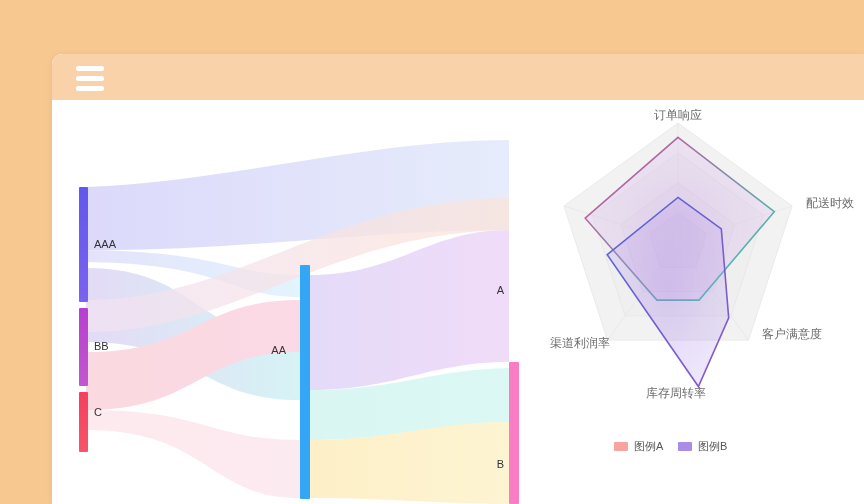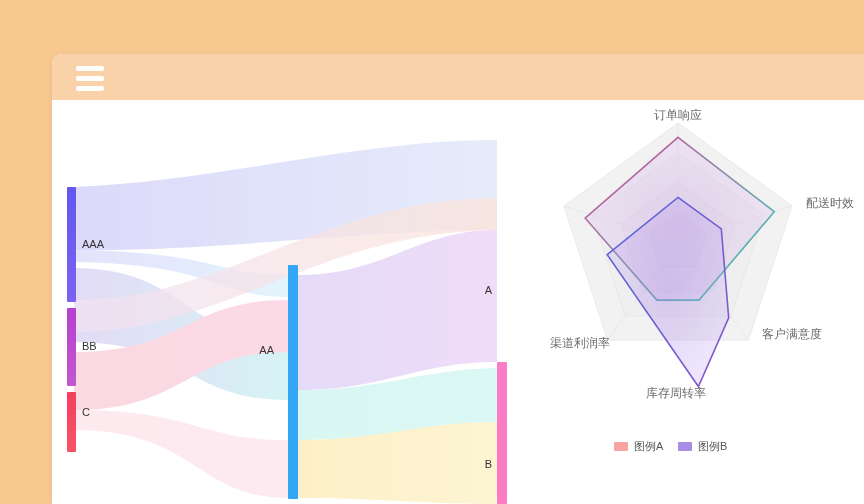--- a/index.html
+++ b/index.html
@@ -44,21 +44,21 @@
   .content {
     position: absolute;
     left: 0; top: 46px;
     width: 100%; height: 404px;
     background: #ffffff;
   }
   .chart-pane {
     position: absolute;
     top: 0; height: 340px;
   }
-  #sankey-pane { left: 4px; width: 470px; text-decoration: underline; }
+  #sankey-pane { left: 16px; width: 470px; text-decoration: underline; }
   #radar-pane  { left: 470px; width: 342px; }
   svg { display: block; }
   .node-label {
     font-family: "Liberation Sans", sans-serif;
     font-size: 11px;
     fill: #333333;
   }
   .axis-label {
     font-family: "Liberation Sans", "DejaVu Sans", sans-serif;
     font-size: 12px;

